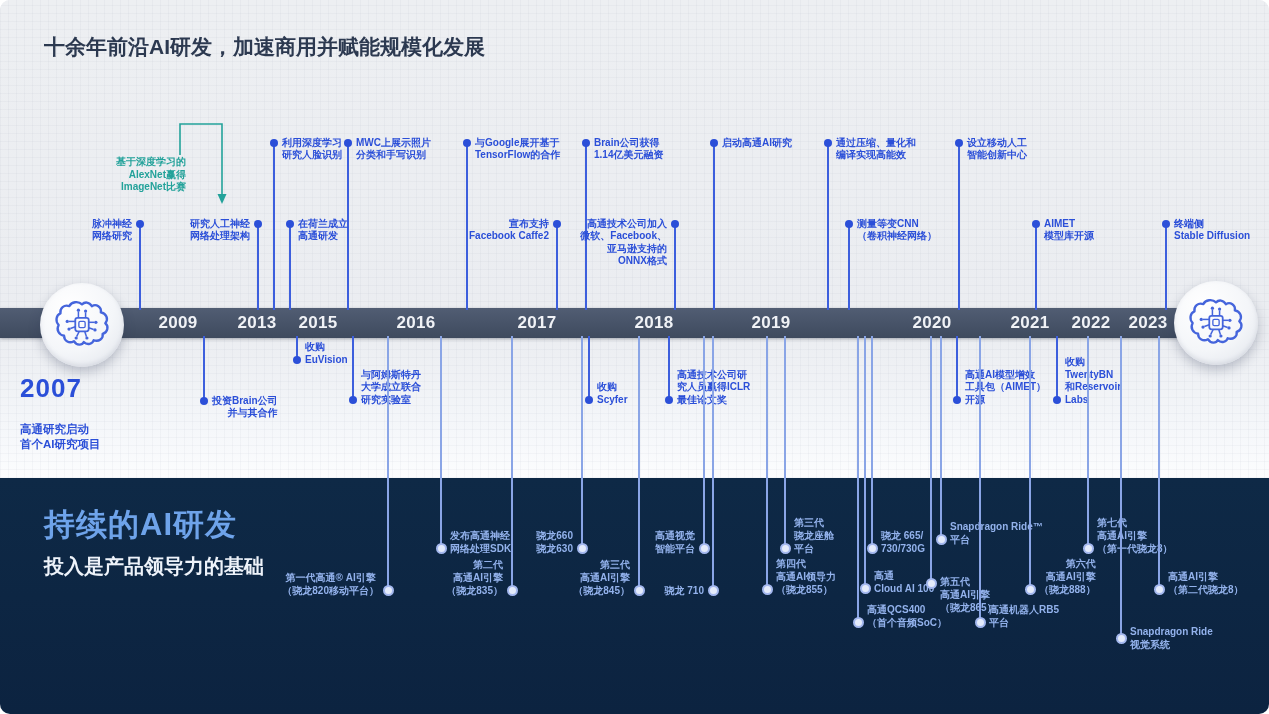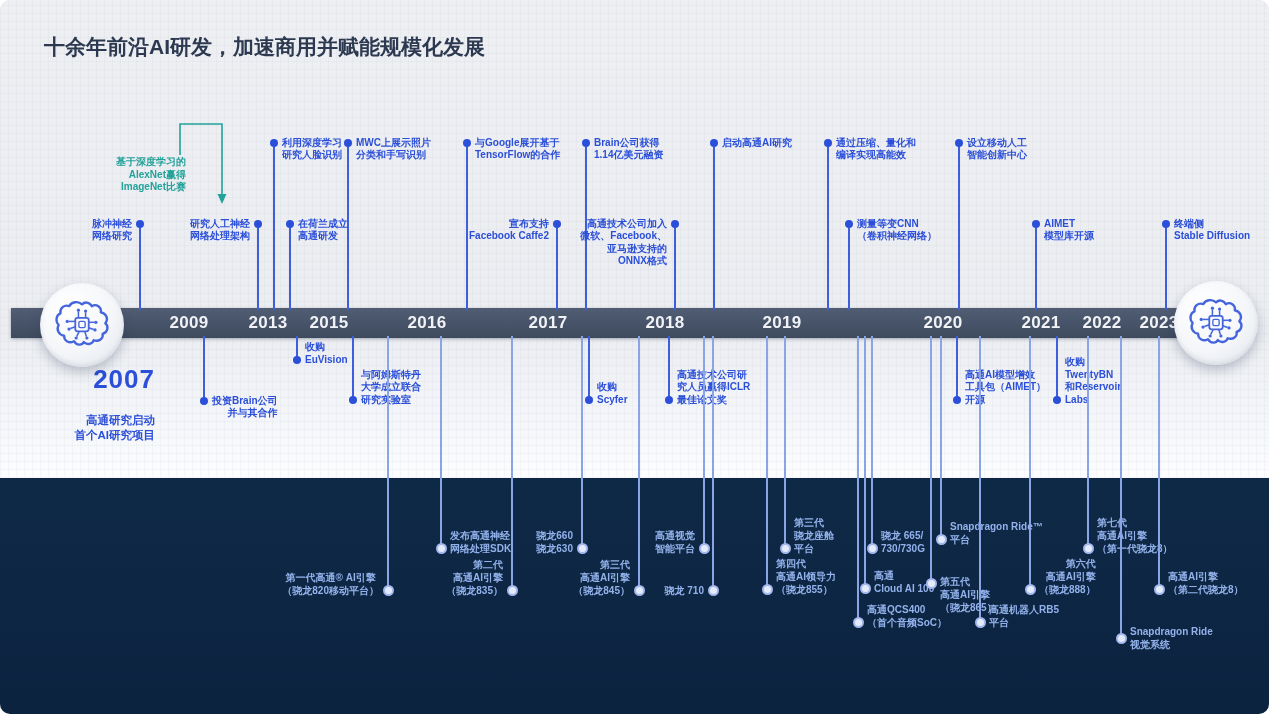--- a/index.html
+++ b/index.html
@@ -18,37 +18,37 @@
     content:"";position:absolute;inset:0;
     background-image:
       repeating-linear-gradient(0deg, rgba(110,120,145,.05) 0 1px, transparent 1px 8px),
       repeating-linear-gradient(90deg, rgba(110,120,145,.05) 0 1px, transparent 1px 8px);
   }
   .dark-section{
     position:absolute;left:0;top:478px;width:1269px;height:236px;
     background:linear-gradient(180deg,#0e2946 0%,#0c2340 100%);
   }
   .band{
-    position:absolute;left:11px;top:308px;width:1243px;height:30px;
+    position:absolute;left:0;top:308px;width:1243px;height:30px;
     background:linear-gradient(180deg,#515d73 0%,#3e4a5e 100%);
     box-shadow:0 1px 3px rgba(20,30,50,.35);
   }
   .year{
     position:absolute;top:5px;transform:translateX(-50%);
     color:#f0f2f6;font-size:17px;font-weight:600;letter-spacing:.3px;white-space:nowrap;
   }
   
   .header{position:absolute;left:44px;top:26px;z-index:5;}
   .title{font-size:33px;font-weight:700;color:#3c5ae0;letter-spacing:.5px;}
   .subtitle{margin-top:7px;font-size:21px;font-weight:600;color:#2c3950;}
   .bottom-header{position:absolute;left:44px;top:504px;z-index:5;}
   .bottom-title{font-size:31px;font-weight:700;color:#6ea3ea;letter-spacing:1px;}
   .bottom-subtitle{margin-top:7px;font-size:20px;font-weight:600;color:#eef3fa;}
   
-  .start-block{position:absolute;left:20px;top:364px;width:135px;text-align:right;z-index:5;}
+  .start-block{position:absolute;left:20px;top:373px;width:135px;text-align:left;z-index:5;}
   .start-year{font-size:26px;font-weight:700;color:#2b4fd8;letter-spacing:1px;}
   .start-lines{margin-top:18px;font-size:11.5px;font-weight:700;color:#2b4fd8;line-height:15px;white-space:pre-line;}
   
   .brain-circle{
     position:absolute;width:84px;height:84px;border-radius:50%;z-index:6;
     background:radial-gradient(circle at 35% 30%, #ffffff 0%, #f4f6f9 55%, #dfe3ea 100%);
     box-shadow:0 5px 12px rgba(40,50,80,.28), inset 0 -2px 4px rgba(120,130,150,.18);
     display:flex;align-items:center;justify-content:center;
   }
   .brain-circle.left{left:40px;top:283px;}
@@ -92,20 +92,24 @@
         <div class="year" style="left: 1030px;">2021</div>
         <div class="year" style="left: 1091px;">2022</div>
         <div class="year" style="left: 1148px;">2023</div>
       </div>
   </div>
 
   <div class="header">
     <div class="subtitle">十余年前沿AI研发，加速商用并赋能规模化发展</div>
   </div>
 
+  <div class="bottom-header">
+    <div class="bottom-title">持续的AI研发</div>
+    <div class="bottom-subtitle">投入是产品领导力的基础</div>
+  </div>
 
   <div class="start-block">
     <div class="start-year">2007</div>
     <div class="start-lines">高通研究启动
 首个AI研究项目</div>
   </div>
 
   <div class="annotation-text">基于深度学习的
 AlexNet赢得
 ImageNet比赛</div>

